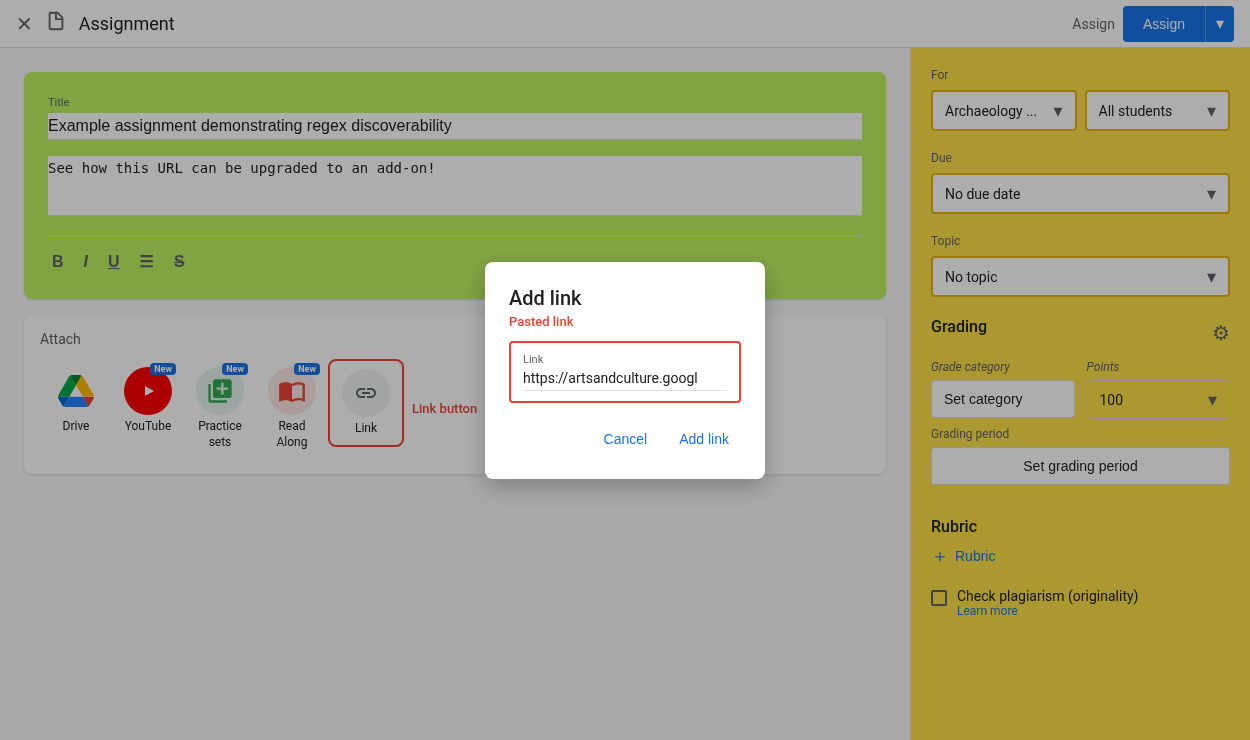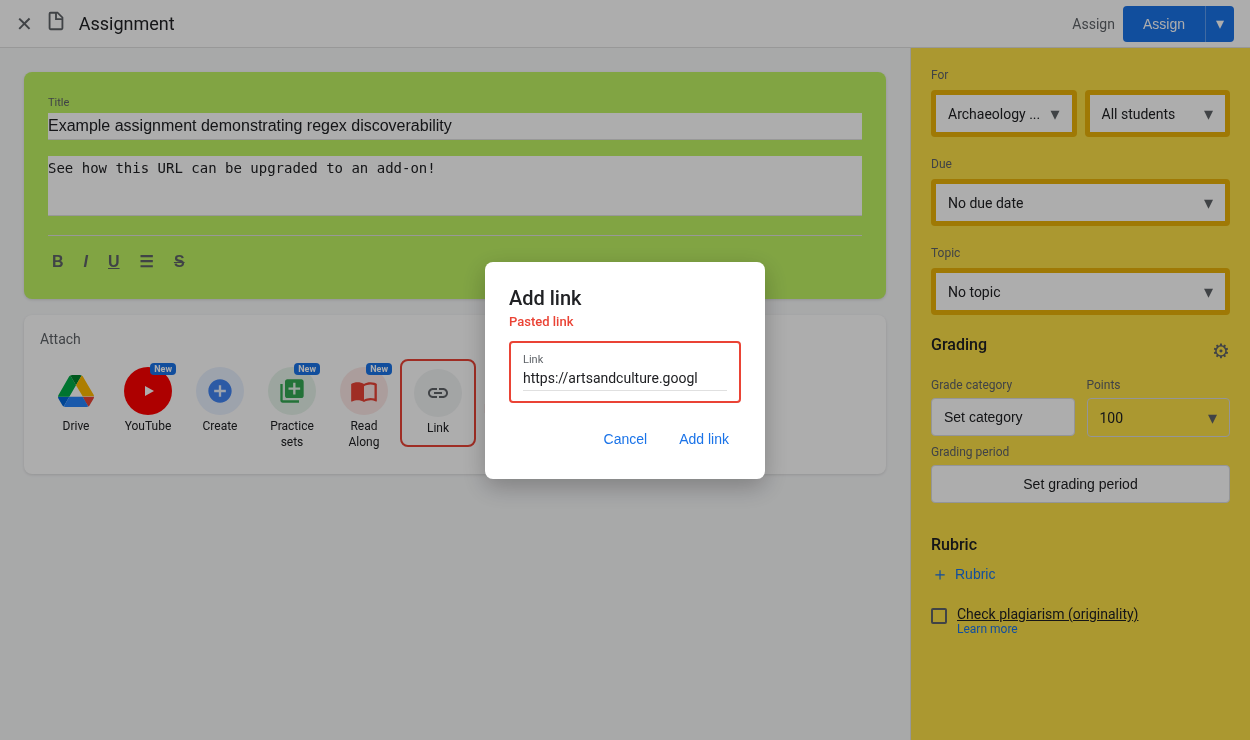--- a/index.html
+++ b/index.html
@@ -77,52 +77,52 @@
 
     
     .right-panel {
       width: 340px; background: #fde047; border-left: 1px solid #e0e0e0;
       padding: 20px; overflow-y: auto;
     }
     .panel-section { margin-bottom: 20px; }
     .panel-label { font-size: 12px; color: #5f6368; margin-bottom: 8px; }
     .dropdown-row {
       display: flex; align-items: center; justify-content: space-between;
-      border: 5px solid #eab308; border-radius: 4px; padding: 8px 12px;
+      border: 2px solid #eab308; border-radius: 4px; padding: 8px 12px;
       cursor: pointer; background: #fff;
     }
     .dropdown-text { font-size: 14px; color: #202124; }
     .dropdown-arrow { color: #5f6368; font-size: 18px; }
     .two-col { display: flex; gap: 8px; }
     .two-col .dropdown-row { flex: 1; }
     .section-title { font-size: 16px; font-weight: 500; color: #202124; margin-bottom: 12px; }
     .grading-header { display: flex; align-items: center; justify-content: space-between; margin-bottom: 12px; }
     .gear-btn { background: none; border: none; cursor: pointer; color: #5f6368; font-size: 20px; }
     .grade-row { display: flex; gap: 12px; margin-bottom: 8px; }
     .grade-col { flex: 1; }
-    .grade-col-label { font-size: 12px; color: #5f6368; margin-bottom: 6px; }
+    .grade-col-label { font-size: 12px; color: #5f6368; margin-bottom: 6px; font-style: italic; }
     .set-category-btn {
       width: 100%; border: 1px solid #dadce0; border-radius: 4px; padding: 10px 12px;
       background: #fff; text-align: left; cursor: pointer; font-size: 14px; color: #202124;
     }
     .points-row { display: flex; align-items: center; border: 1px solid #dadce0; border-radius: 4px; padding: 8px 12px; }
     .points-val { flex: 1; font-size: 14px; }
     .grading-period-btn {
       width: 100%; border: 1px solid #dadce0; border-radius: 4px; padding: 10px 12px;
       background: #fff; text-align: center; cursor: pointer; font-size: 14px; color: #202124;
       margin-bottom: 12px;
     }
     .rubric-label { font-size: 16px; font-weight: 500; color: #202124; margin-bottom: 8px; }
     .add-rubric-btn {
       display: flex; align-items: center; gap: 6px; background: none; border: none;
       cursor: pointer; color: #1a73e8; font-size: 14px; margin-bottom: 12px;
     }
     .checkbox-row { display: flex; align-items: flex-start; gap: 10px; margin-top: 8px; }
     .checkbox { width: 16px; height: 16px; border: 2px solid #5f6368; border-radius: 2px; flex-shrink: 0; margin-top: 2px; }
-    .checkbox-text { font-size: 14px; color: #202124; text-decoration: underline; }
+    .checkbox-text { font-size: 14px; color: #202124; }
     .learn-more { font-size: 12px; color: #1a73e8; cursor: pointer; display: block; }
 
     
     .modal-overlay {
       position: fixed; top: 0; left: 0; right: 0; bottom: 0;
       background: rgba(0,0,0,0.32); z-index: 100;
       display: flex; align-items: center; justify-content: center;
     }
     .modal {
       background: #fff; border-radius: 8px; padding: 24px;
@@ -204,28 +204,20 @@
           <span class="new-badge">New</span>
           <div class="attach-icon-circle youtube-icon">
             <svg width="28" height="20" viewBox="0 0 28 20" fill="none" xmlns="http://www.w3.org/2000/svg">
               <rect width="28" height="20" rx="4" fill="#FF0000"></rect>
               <polygon points="11,5 11,15 20,10" fill="white"></polygon>
             </svg>
           </div>
           <span class="attach-item-label">YouTube</span>
         </div>
 
-        <div class="attach-item">
-          <div class="attach-icon-circle" style="background: #e8f0fe;">
-            <svg width="28" height="28" viewBox="0 0 24 24" fill="#4285f4">
-                <path d="M12 2C6.48 2 2 6.48 2 12s4.48 10 10 10 10-4.48 10-10S17.52 2 12 2zm5 11h-4v4h-2v-4H7v-2h4V7h2v4h4v2z"></path>
-              </svg>
-          </div>
-          <span class="attach-item-label">Create</span>
-        </div>
 
         <div class="attach-item" style="position:relative;">
           <span class="new-badge">New</span>
           <div class="attach-icon-circle" style="background: #e6f4ea;">
             <svg width="28" height="28" viewBox="0 0 24 24" fill="#34a853">
                 <path d="M4 6H2v14c0 1.1.9 2 2 2h14v-2H4V6zm16-4H8c-1.1 0-2 .9-2 2v12c0 1.1.9 2 2 2h12c1.1 0 2-.9 2-2V4c0-1.1-.9-2-2-2zm-1 9h-4v4h-2v-4H9V9h4V5h2v4h4v2z"></path>
               </svg>
           </div>
           <span class="attach-item-label">Practice<br>sets</span>
         </div>

